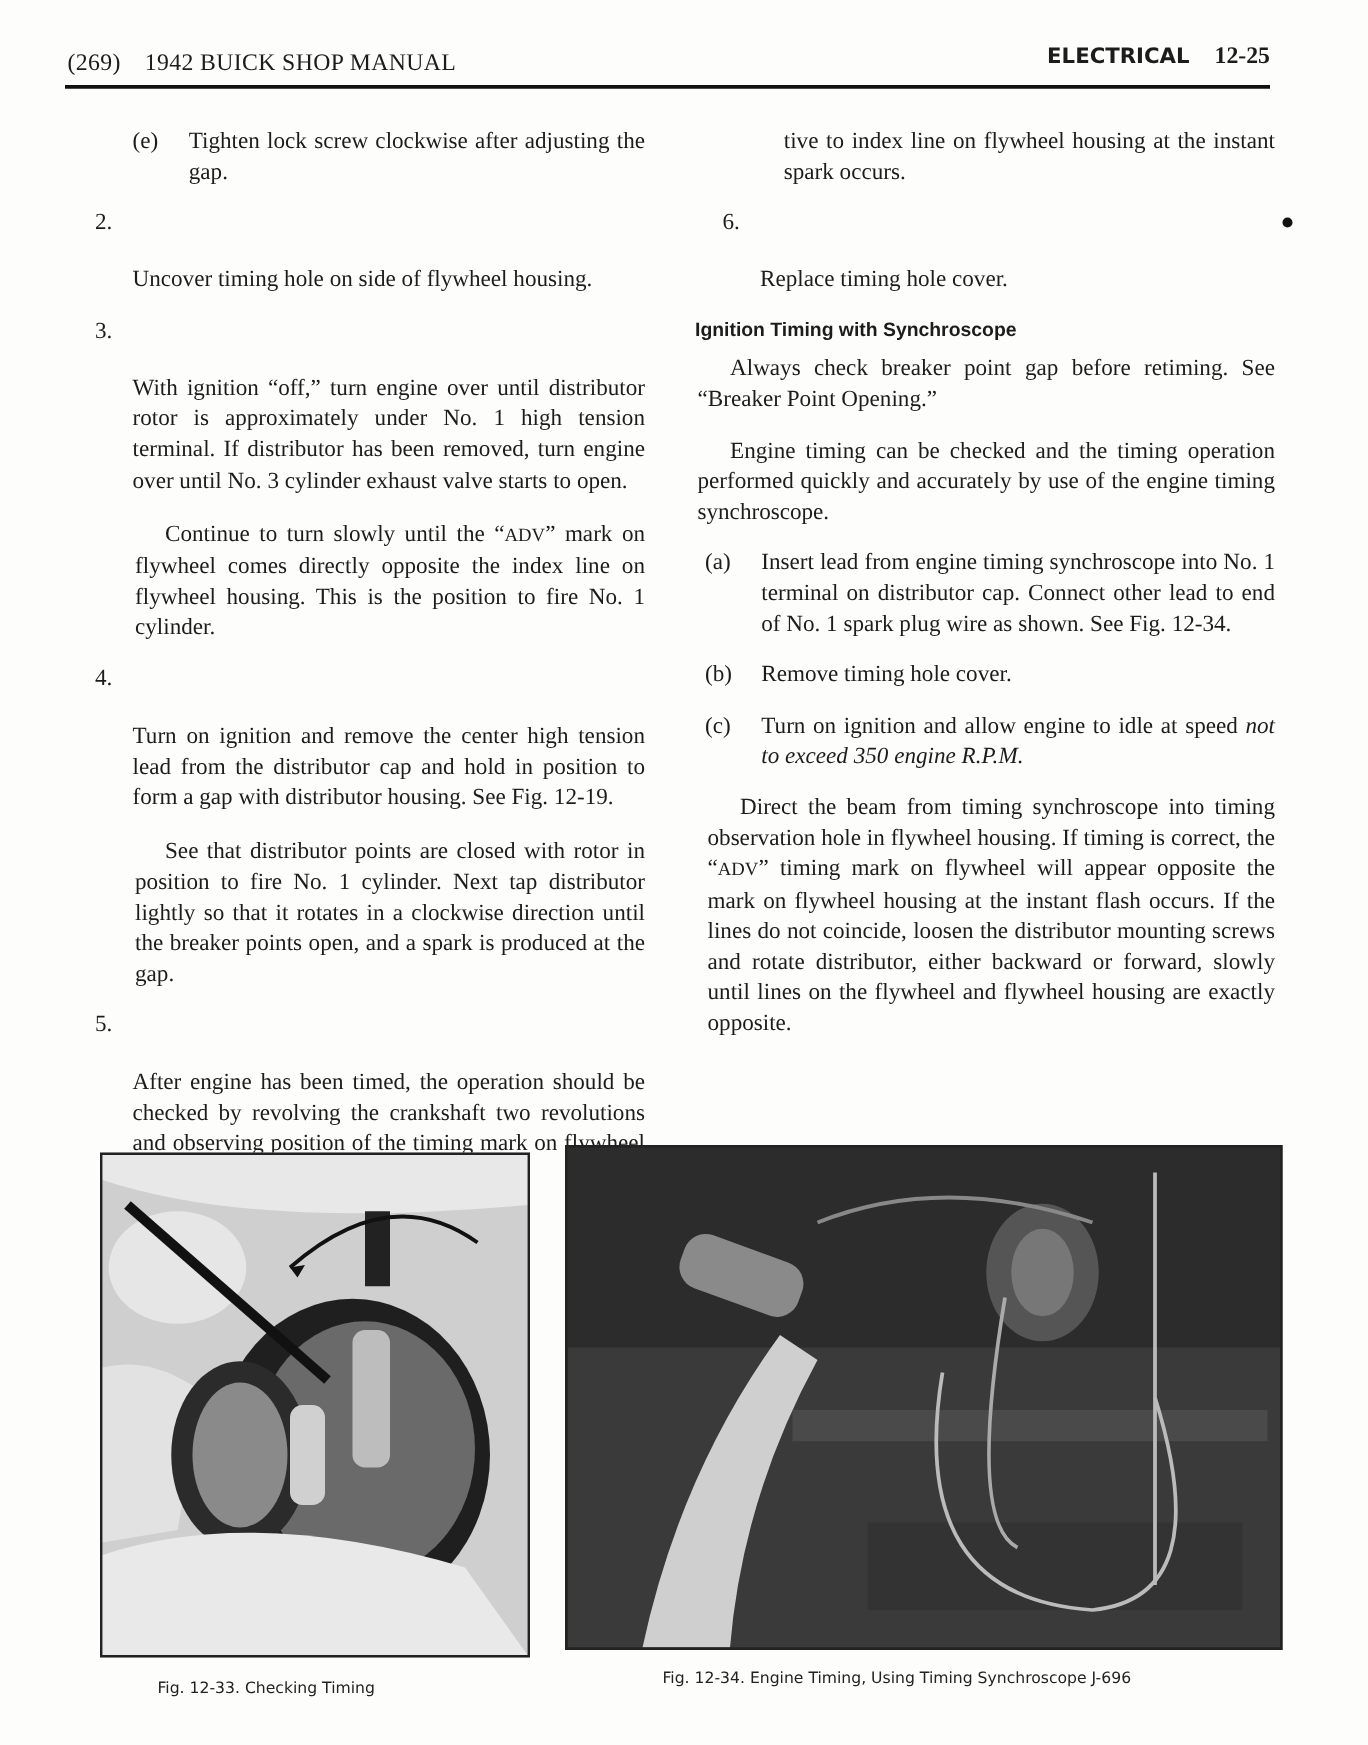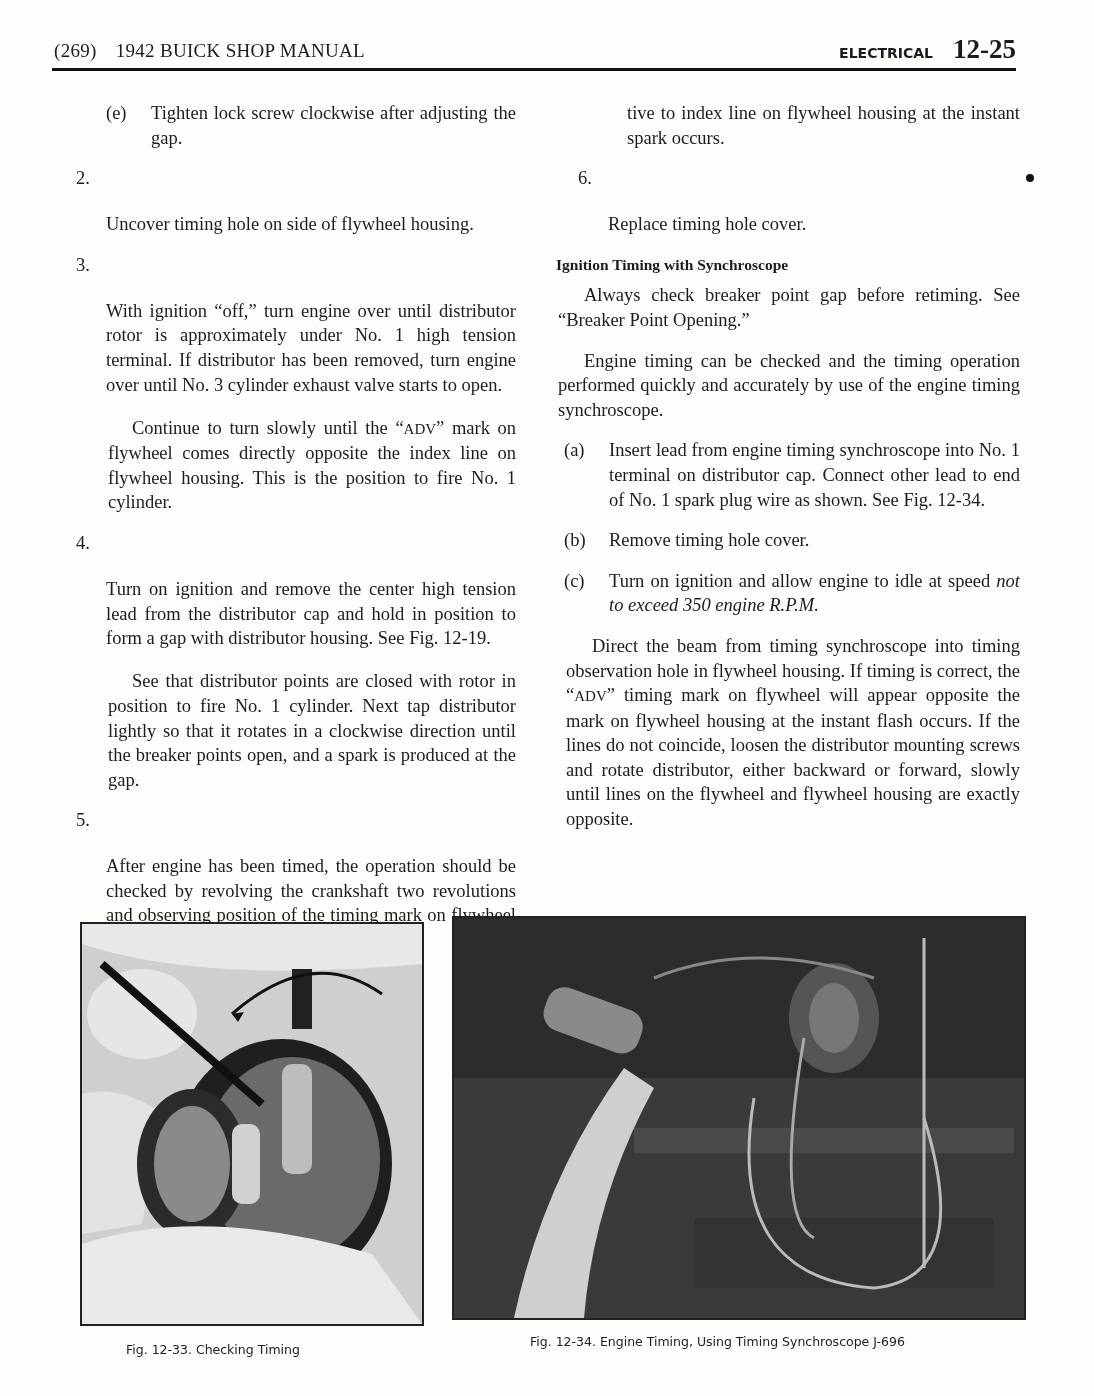--- a/index.html
+++ b/index.html
@@ -3,37 +3,37 @@
 <meta charset="utf-8">
 <style>
   html, body { margin:0; padding:0; }
   body {
     width:1094px; height:1396px; background:#fdfdfb; position:relative; overflow:hidden;
     font-family:"DejaVu Serif", "Liberation Serif", serif; color:#1c1c1c;
   }
   .hdr-left { position:absolute; left:54px; top:40px; font-size:19px; letter-spacing:0.3px; font-family:"Liberation Serif", serif; }
   .hdr-left .pg { margin-right:14px; }
   .hdr-right { position:absolute; right:78px; top:34px; display:flex; align-items:baseline; }
-  .hdr-section { font-family:"DejaVu Sans", sans-serif; font-weight:bold; font-size:14px; margin-right:20px;text-align:center; }
-  .hdr-num { font-family:"Liberation Serif", serif; font-size:27px; font-weight:bold; }
+  .hdr-section { font-family:"DejaVu Sans", sans-serif; font-weight:bold; font-size:17px; margin-right:20px;text-align:center; }
+  .hdr-num { font-family:"Liberation Serif", serif; font-size:19px; font-weight:bold; }
   .hdr-rule { position:absolute; left:52px; top:68px; width:964px; height:3px; background:#111; }
 
   .col { position:absolute; font-family:"Liberation Serif", serif; font-size:18.5px; line-height:24.6px; text-align:justify; }
   .col-left { left:76px; top:101px; width:440px; }
   .col-right { left:558px; top:101px; width:462px; }
   .item { display:flex; margin-bottom:16px; }
   .item .num { flex:0 0 auto; width:30px; }
   .item .txt { flex:1;margin-top:46px; }
   .sub { display:flex; margin-bottom:16px; }
   .sub .num { width:45px; flex:0 0 auto; }
   .sub .txt { flex:1; }
   .para { text-indent:26px; margin:0 0 16px 0; }
   .indent-para { margin-left:32px; text-indent:24px; margin-bottom:16px; }
   .cont { margin-left:69px; margin-bottom:16px; }
-  .heading { font-family:Liberation Serif, serif; font-weight:bold; font-size:15.5px; margin:12px 0 6px -2px; }
+  .heading { font-family:Liberation Sans, sans-serif; font-weight:bold; font-size:15.5px; margin:12px 0 6px -2px; }
   .ital { font-style:italic; }
   .sc { font-variant:small-caps; font-size:15px; }
   .bullet { position:absolute; left:1026px; top:174px; width:8px; height:8px; border-radius:50%; background:#111; }
 
   .fig { position:absolute; border:2px solid #222; overflow:hidden; }
   .fig1 { left:80px; top:922px; width:340px; height:400px; background:#d8d8d8; }
   .fig2 { left:452px; top:916px; width:570px; height:400px; background:#2a2a2a; }
   .fig svg { width:100%; height:100%; display:block; }
   .cap { position:absolute; font-family:"DejaVu Sans", sans-serif; font-size:12.5px; color:#222; }
   .cap1 { left:126px; top:1342px; }

